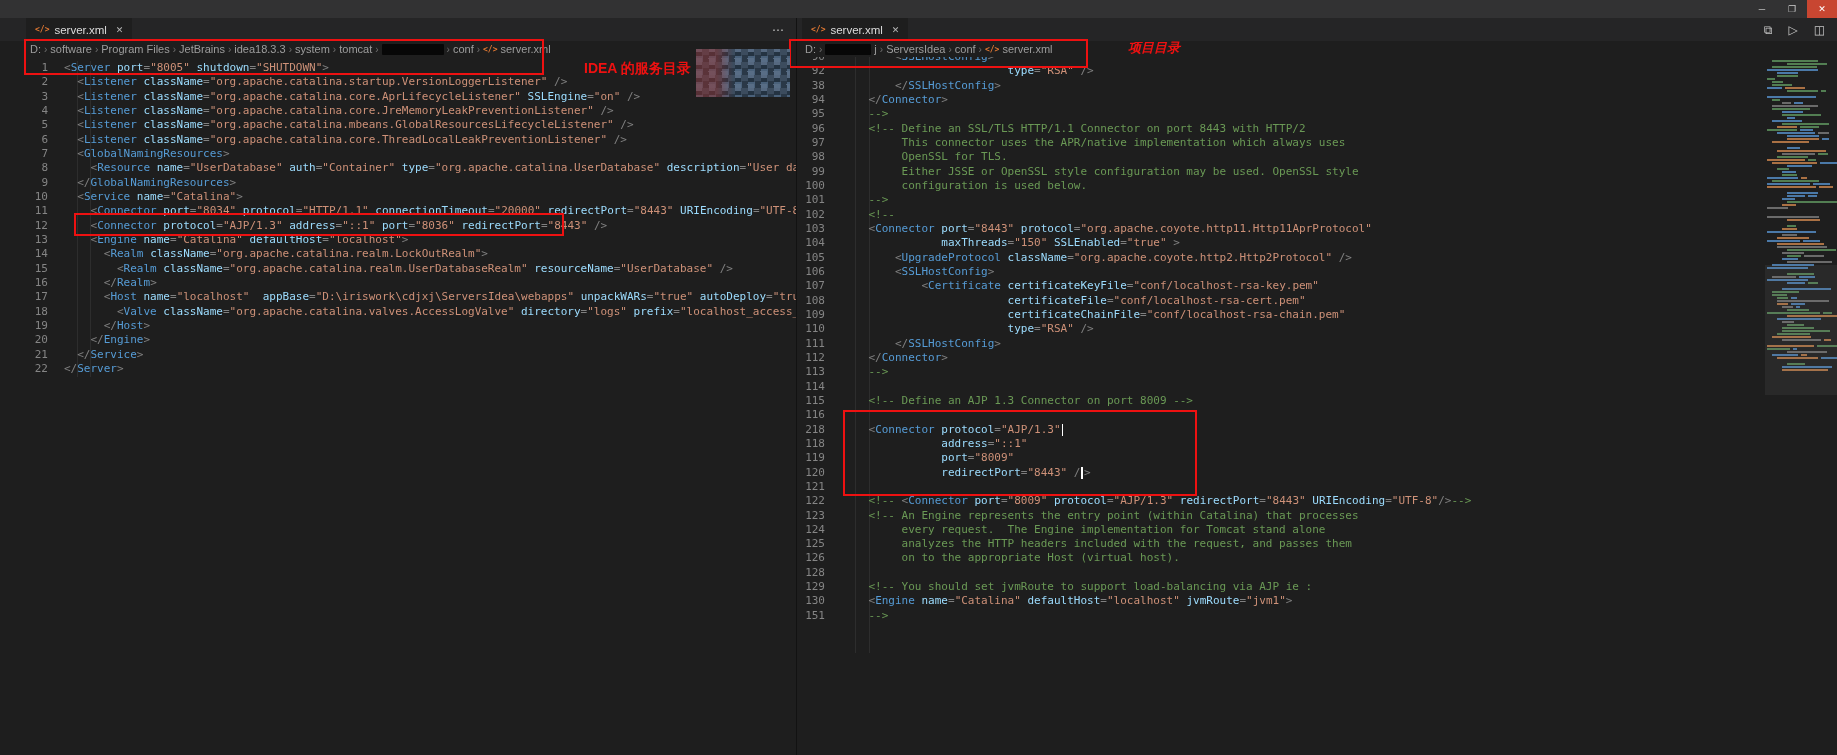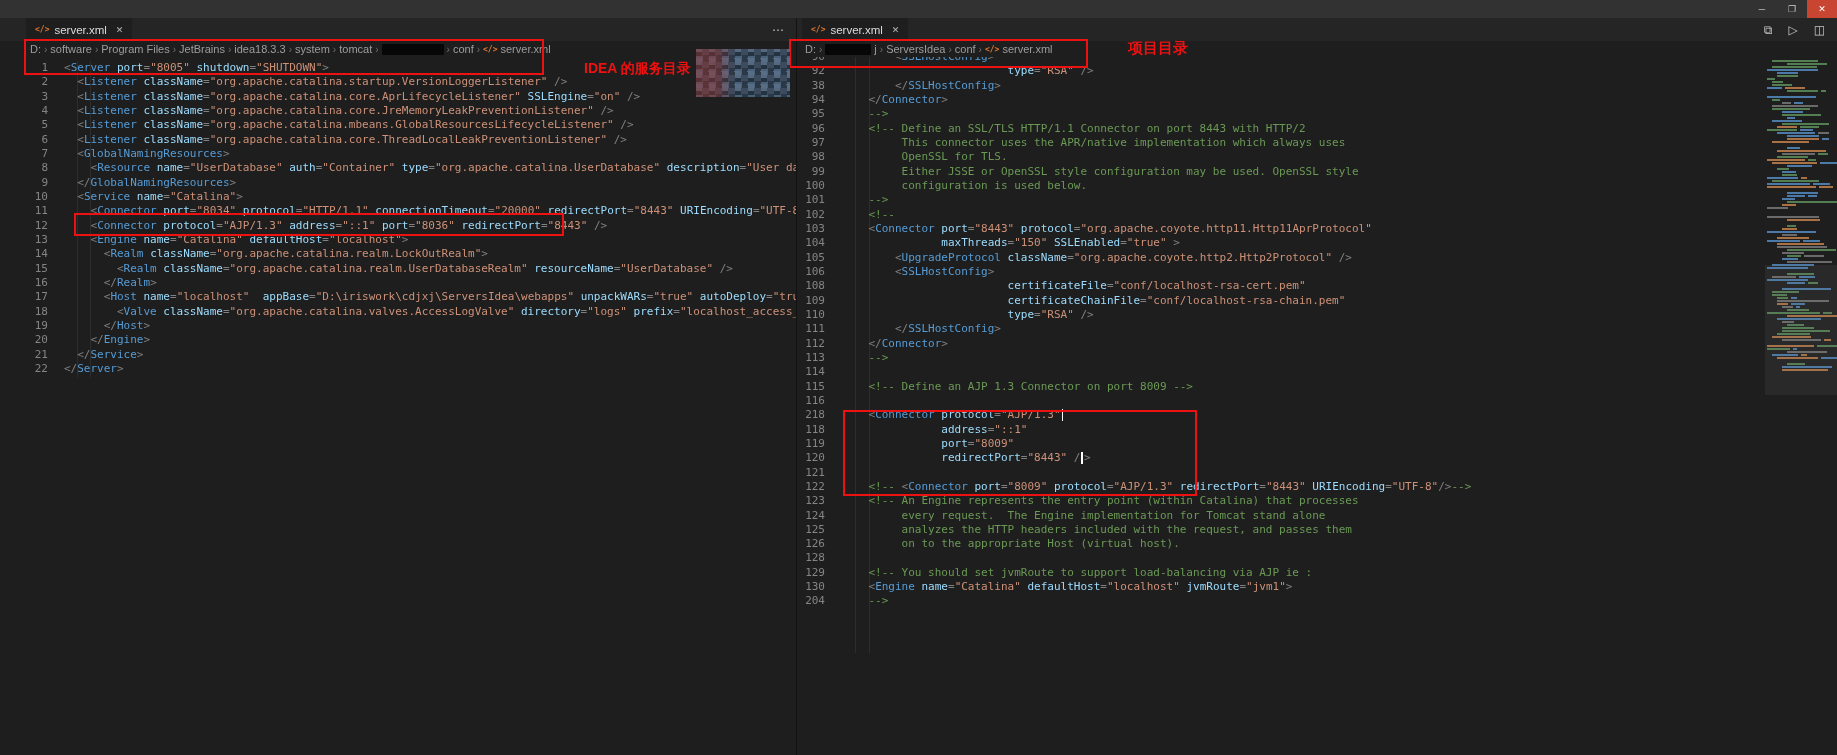--- a/index.html
+++ b/index.html
@@ -51,21 +51,21 @@
   .mm-bar{display:inline-block;height:2px;vertical-align:top;}
   .mm-slider{position:absolute;left:0;right:0;top:208px;height:130px;background:rgba(121,121,121,0.12);}
   
   .ann-box{position:absolute;border:2px solid var(--annotation_red);pointer-events:none;z-index:8;}
   #box-bc-left{left:24px;top:39px;width:516px;height:32px;}
   #box-line12{left:74px;top:213px;width:486px;height:19px;}
   #box-bc-right{left:789px;top:39px;width:295px;height:25px;}
   #box-ajp{left:843px;top:410px;width:350px;height:82px;}
   .ann-text{position:absolute;color:var(--annotation_red);font-weight:bold;white-space:nowrap;z-index:8;}
   #ann-left{left:584px;top:60px;font-size:14px;}
-  #ann-right{left:1128px;top:39px;font-size:15px;}
+  #ann-right{left:1128px;top:39px;font-size:13px;font-style:italic;}
   .mosaic{position:absolute;left:696px;top:49px;width:94px;height:48px;z-index:9;
     background:
       linear-gradient(90deg, rgba(150,45,40,0.45) 0 22%, rgba(150,45,40,0) 40%),
       conic-gradient(from 90deg at 50% 50%, rgba(90,110,135,0.9) 25%, transparent 0) 6px 3px/13px 13px,
       conic-gradient(#3c4c5e 25%, #2a3847 0 50%, #4a617a 0 75%, #243342 0) 0 0/13px 13px;
     image-rendering:pixelated;}
 </style>
 </head>
 <body>
 
@@ -297,20 +297,24 @@
             </div>
             <div class="code-row">
               <span class="gutter">105</span>
               <span class="code"><span class="tk-x">        </span><span class="tk-p">&lt;</span><span class="tk-t">UpgradeProtocol</span><span class="tk-x"> </span><span class="tk-a">className</span><span class="tk-p">=</span><span class="tk-s">"org.apache.coyote.http2.Http2Protocol"</span><span class="tk-x"> </span><span class="tk-p">/</span><span class="tk-p">&gt;</span></span>
             </div>
             <div class="code-row">
               <span class="gutter">106</span>
               <span class="code"><span class="tk-x">        </span><span class="tk-p">&lt;</span><span class="tk-t">SSLHostConfig</span><span class="tk-p">&gt;</span></span>
             </div>
             <div class="code-row">
+              <span class="gutter">107</span>
+              <span class="code"><span class="tk-x">            </span><span class="tk-p">&lt;</span><span class="tk-t">Certificate</span><span class="tk-x"> </span><span class="tk-a">certificateKeyFile</span><span class="tk-p">=</span><span class="tk-s">"conf/localhost-rsa-key.pem"</span></span>
+            </div>
+            <div class="code-row">
               <span class="gutter">108</span>
               <span class="code"><span class="tk-x">                         </span><span class="tk-a">certificateFile</span><span class="tk-p">=</span><span class="tk-s">"conf/localhost-rsa-cert.pem"</span></span>
             </div>
             <div class="code-row">
               <span class="gutter">109</span>
               <span class="code"><span class="tk-x">                         </span><span class="tk-a">certificateChainFile</span><span class="tk-p">=</span><span class="tk-s">"conf/localhost-rsa-chain.pem"</span></span>
             </div>
             <div class="code-row">
               <span class="gutter">110</span>
               <span class="code"><span class="tk-x">                         </span><span class="tk-a">type</span><span class="tk-p">=</span><span class="tk-s">"RSA"</span><span class="tk-x"> </span><span class="tk-p">/</span><span class="tk-p">&gt;</span></span>
@@ -385,21 +389,21 @@
             </div>
             <div class="code-row">
               <span class="gutter">129</span>
               <span class="code"><span class="tk-c">    &lt;!-- You should set jvmRoute to support load-balancing via AJP ie :</span></span>
             </div>
             <div class="code-row">
               <span class="gutter">130</span>
               <span class="code"><span class="tk-x">    </span><span class="tk-p">&lt;</span><span class="tk-t">Engine</span><span class="tk-x"> </span><span class="tk-a">name</span><span class="tk-p">=</span><span class="tk-s">"Catalina"</span><span class="tk-x"> </span><span class="tk-a">defaultHost</span><span class="tk-p">=</span><span class="tk-s">"localhost"</span><span class="tk-x"> </span><span class="tk-a">jvmRoute</span><span class="tk-p">=</span><span class="tk-s">"jvm1"</span><span class="tk-p">&gt;</span></span>
             </div>
             <div class="code-row">
-              <span class="gutter">204</span>
+              <span class="gutter">151</span>
               <span class="code"><span class="tk-c">    --&gt;</span></span>
             </div>
           </div>
       </div>
       <div class="minimap" id="minimap">
           <div class="mm-row"><span class="mm-bar" style="margin-left:7px;width:46px;background:#527e52"></span></div>
           <div class="mm-row"><span class="mm-bar" style="margin-left:22px;width:40px;background:#527e52"></span></div>
           <div class="mm-row"><span class="mm-bar" style="margin-left:7px;width:45px;background:#527e52"></span></div>
           <div class="mm-row"><span class="mm-bar" style="margin-left:2px;width:51px;background:#4b79a8"></span></div>
           <div class="mm-row"><span class="mm-bar" style="margin-left:12px;width:21px;background:#4b79a8"></span></div>

